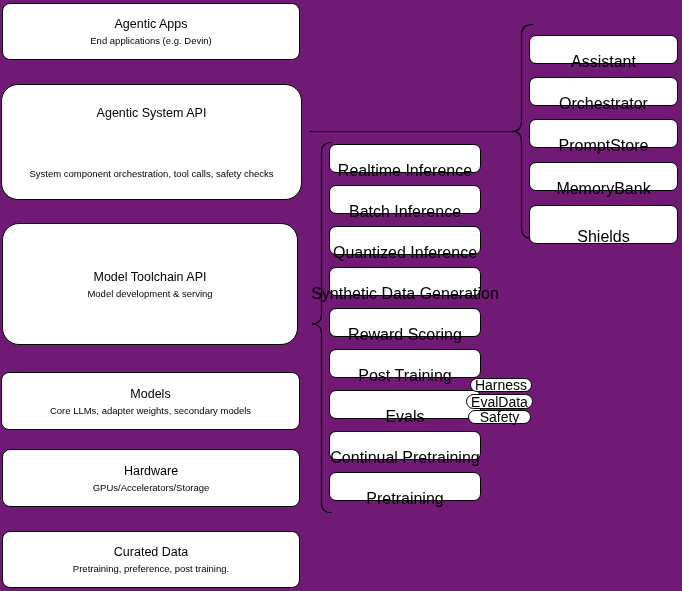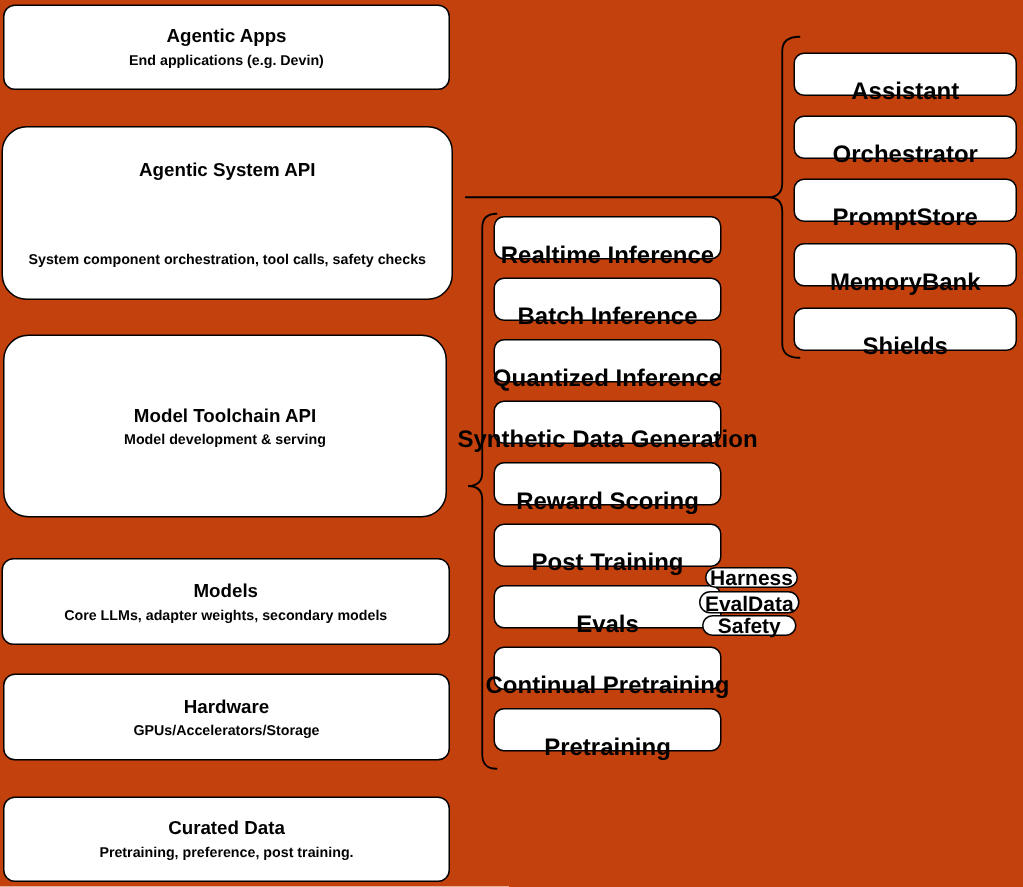--- a/index.html
+++ b/index.html
@@ -6,23 +6,22 @@
     margin: 0;
     padding: 0;
     background: #ffffff;
     font-family: "Liberation Sans", sans-serif;
     color: #000000;
   }
   .stage {
     position: relative;
     width: 682px;
     height: 591px;
-    background: #c2410c;
+    background: #701a75;
     overflow: hidden;
-    font-weight: bold;
   }
   .overlay {
     position: absolute;
     left: 0;
     top: 0;
     pointer-events: none;
   }
   .overlay path {
     fill: none;
     stroke: #000000;
@@ -170,17 +169,17 @@
   </div>
   <div class="node" style="left:529px; top:119px; width:149px; height:29px;">
     <span class="label">PromptStore</span>
   </div>
   <div class="node" style="left:529px; top:77px; width:149px; height:29px;">
     <span class="label">Orchestrator</span>
   </div>
   <div class="node" style="left:529px; top:162px; width:149px; height:29px;">
     <span class="label">MemoryBank</span>
   </div>
-  <div class="node" style="left:529px; top:205px; width:149px; height:29px;">
+  <div class="node" style="left:529px; top:205px; width:149px; height:39px;">
     <span class="label">Shields</span>
   </div>
 
 </div>
 
 </body></html>

